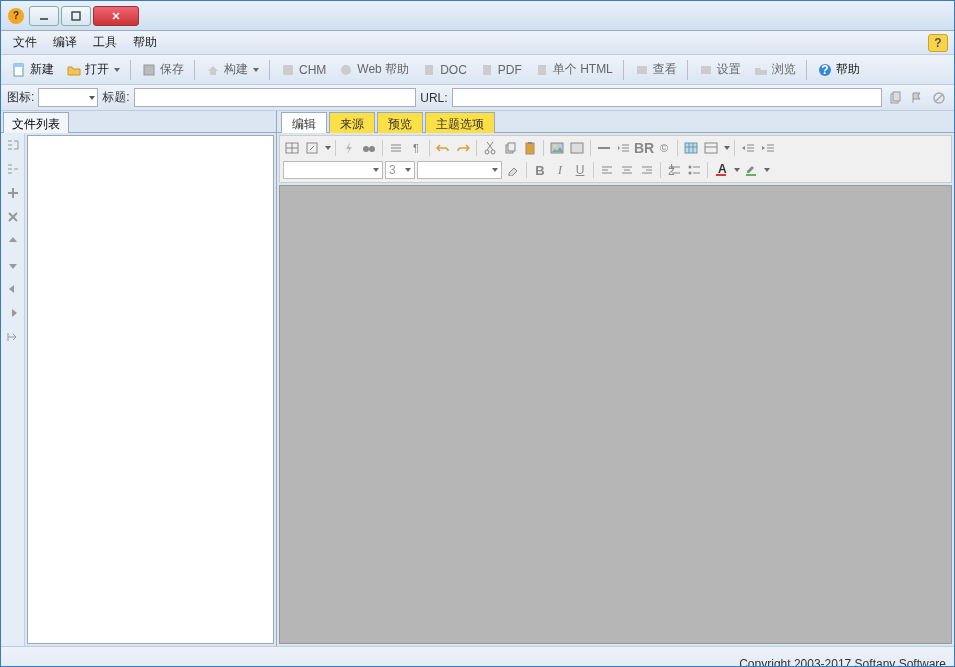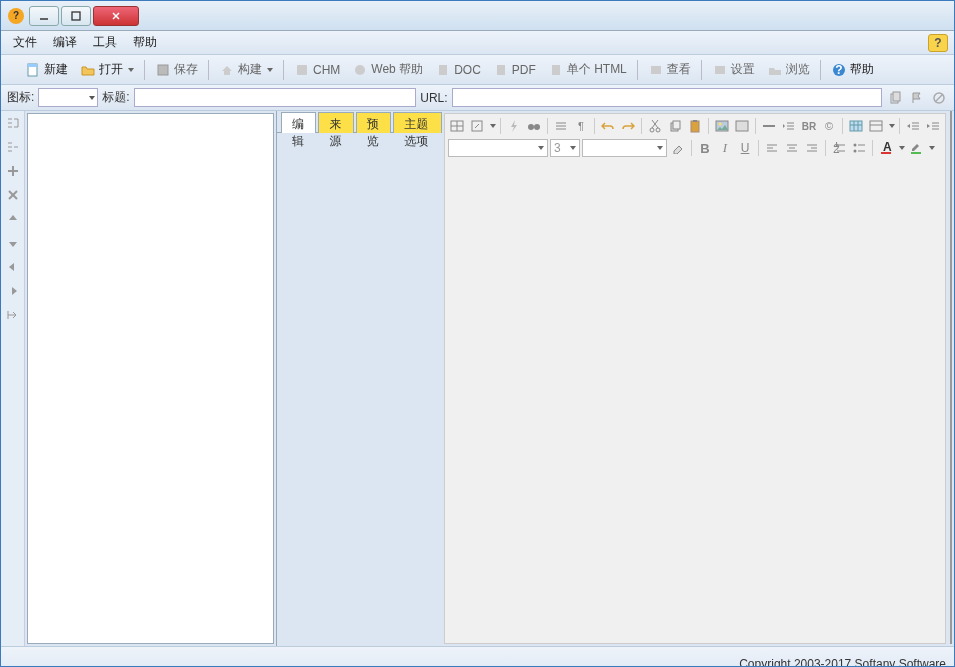--- a/index.html
+++ b/index.html
@@ -8,21 +8,21 @@
 .titlebar .app-icon { width: 16px; height: 16px; background: #f5a623; border-radius: 50%; margin: 0 5px; display:flex;align-items:center;justify-content:center;color:#333;font-weight:bold;font-size:10px;}
 .titlebar .title { flex: 1; color: #333; }
 .win-controls { display: flex; gap: 2px; }
 .win-btn { width: 30px; height: 20px; border: 1px solid #8aa; background: linear-gradient(#f4f8fb,#d8e6f0); border-radius: 3px; display:flex;align-items:center;justify-content:center; color:#333; }
 .win-btn.close { width: 46px; background: linear-gradient(#e67,#c33); color:#fff; border-color:#933;}
 .win-btn svg { width:10px; height:10px; }
 .menubar { height: 24px; background: linear-gradient(#eef3fa,#dbe6f2); display:flex; align-items:center; padding: 0 6px; gap: 4px; border-bottom: 1px solid #bcd; }
 .menubar .mitem { padding: 2px 6px; color:#222; }
 .menubar .spacer { flex:1; }
 .menubar .help-icon { width:20px;height:18px; background:#f9d34c;border:1px solid #cba22a;border-radius:3px;display:flex;align-items:center;justify-content:center;color:#555;font-weight:bold;}
-.toolbar { height: 30px; background: linear-gradient(#eef3fa,#dbe6f2); display:flex; align-items:center; padding: 0 20px; gap: 4px; border-bottom:1px solid #bcd; }
+.toolbar { height: 30px; background: linear-gradient(#eef3fa,#dbe6f2); display:flex; align-items:center; padding: 0 6px; gap: 4px; border-bottom:1px solid #bcd; }
 .tbtn { display:flex; align-items:center; gap:3px; padding: 2px 4px; color:#666; }
 .tbtn.enabled { color:#222; }
 .tbtn .ico { width:16px; height:16px; display:flex;align-items:center;justify-content:center; }
 .sep { width:1px; height:20px; background:#bbc; margin:0 2px; }
 .drop { width:0;height:0;border-left:3px solid transparent;border-right:3px solid transparent;border-top:4px solid #666;margin-left:2px;}
 .propbar { height: 26px; background: linear-gradient(#eef3fa,#dbe6f2); display:flex; align-items:center; padding:8px 6px; gap:4px; border-bottom:1px solid #bcd;}
 .propbar .lbl { color:#333; }
 .propbar .combo { border:1px solid #aac; background:#fff; height:19px; width:60px; display:flex;align-items:center;justify-content:flex-end;padding:0 2px;}
 .propbar .combo .drop{border-top-color:#555;}
 .propbar input { border:1px solid #aac; background:#fff; height:19px; padding:0 3px; color:#999; }
@@ -30,21 +30,21 @@
 .propbar .url-input { flex: 2; min-width:0; }
 .propbar .ricon { width:18px;height:18px;display:flex;align-items:center;justify-content:center;color:#999;}
 .workarea { display:flex; height: calc(100% - 30px - 24px - 30px - 26px - 20px); }
 .left-panel { width: 276px; display:flex; flex-direction:column; background:#dbe6f2; border-right:1px solid #9ab; }
 .left-tabs { height:22px; display:flex; background:#dbe6f2; border-bottom:1px solid #9ab; }
 .left-tab { padding:3px 8px; background:#f2f6fb; border:1px solid #9ab; border-bottom:none; margin:1px 0 -1px 2px; }
 .left-body { flex:1; display:flex; }
 .left-icons { width:24px; background:#e5edf6; display:flex; flex-direction:column; align-items:center; padding-top:4px; gap:8px; border-right:1px solid #ccd;}
 .left-icons .licon { width:16px;height:16px;color:#888;display:flex;align-items:center;justify-content:center;}
 .left-tree { flex:1; background:#fff; border:1px solid #9ab; margin:2px; }
-.right-panel { flex:1; display:flex; flex-direction:row; background:#dbe6f2; }
+.right-panel { flex:1; display:flex; flex-direction:column; background:#dbe6f2; }
 .right-tabs { height:22px; display:flex; padding-left:2px; border-bottom:1px solid #9ab; }
 .right-tab { padding:3px 10px; background:#fde047; border:1px solid #9ab; border-bottom:none; margin:1px 0 -1px 2px; color:#333; }
 .right-tab.active { background:#fff; }
 .editor-toolbars { background:#f0f0f0; border:1px solid #ccc; margin:2px; padding:1px 3px; }
 .etb-row { display:flex; align-items:center; gap:2px; height:22px; flex-wrap:nowrap; }
 .etb-row .eico { width:18px;height:18px;display:flex;align-items:center;justify-content:center;color:#888; font-size:11px;}
 .etb-row .esep { width:1px;height:16px;background:#ccc;margin:0 2px;}
 .etb-row .ecombo { border:1px solid #bbb;background:#fff;height:18px;display:flex;align-items:center;padding:0 3px;color:#999;}
 .editor-canvas { flex:1; background:#b6b6b6; margin:0 2px 2px 2px; border:1px solid #999; }
 .statusbar { height:14px; background:linear-gradient(#eef3fa,#dbe6f2); border-top:1px solid #bcd; display:flex; align-items:center; justify-content:flex-end; padding:17px 8px; color:#333; }
@@ -224,20 +224,23 @@
   <div class="ricon">
       <svg width="14" height="14">
         <circle cx="7" cy="7" r="5" fill="none" stroke="#aaa" stroke-width="1.5"></circle>
         <line x1="3" y1="11" x2="11" y2="3" stroke="#aaa" stroke-width="1.5"></line>
       </svg>
     </div>
 </div>
 
 <div class="workarea">
   <div class="left-panel">
+    <div class="left-tabs">
+      <div class="left-tab">文件列表</div>
+    </div>
     <div class="left-body">
       <div class="left-icons">
         <div class="licon">
             <svg width="14" height="14">
               <path d="M2 3h4M2 7h4M2 11h4M8 3h4v8h-4" stroke="#999" fill="none"></path>
             </svg>
           </div>
         <div class="licon">
             <svg width="14" height="14">
               <path d="M2 3h4M2 7h4M2 11h4M8 7h4" stroke="#999" fill="none"></path>
@@ -380,21 +383,21 @@
             </svg>
           </div>
         <div class="eico">
             <svg width="14" height="12">
               <line x1="5" y1="3" x2="12" y2="3" stroke="#888"></line>
               <line x1="5" y1="6" x2="12" y2="6" stroke="#888"></line>
               <line x1="5" y1="9" x2="12" y2="9" stroke="#888"></line>
               <path d="M1 4l2 2-2 2" fill="#888"></path>
             </svg>
           </div>
-        <div class="eico" style="font-weight:bold;font-size:10px;">BR</div>
+        <div class="eico" style="font-weight:bold;font-size:14px;">BR</div>
         <div class="eico">©</div>
         <div class="esep"></div>
         <div class="eico">
             <svg width="14" height="12">
               <rect x="1" y="1" width="12" height="10" fill="#bde" stroke="#69a"></rect>
               <line x1="1" y1="5" x2="13" y2="5" stroke="#69a"></line>
               <line x1="5" y1="1" x2="5" y2="11" stroke="#69a"></line>
               <line x1="9" y1="1" x2="9" y2="11" stroke="#69a"></line>
             </svg>
           </div>

